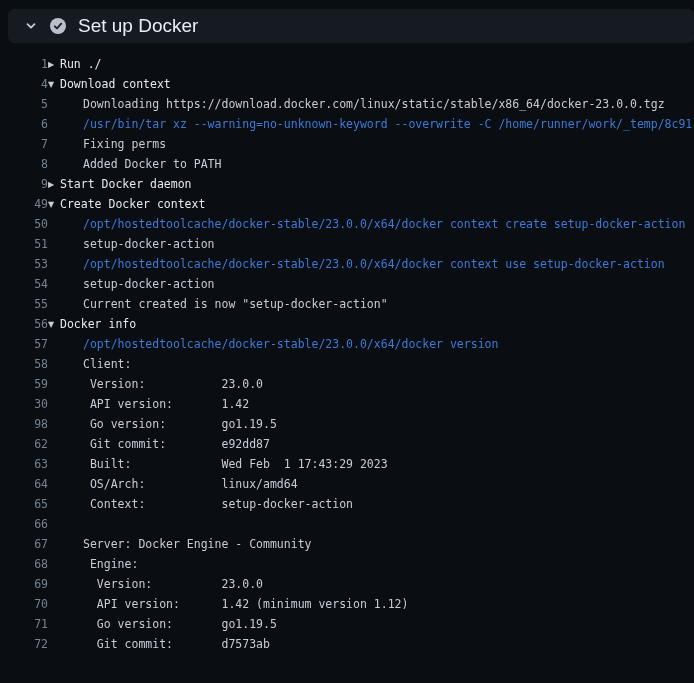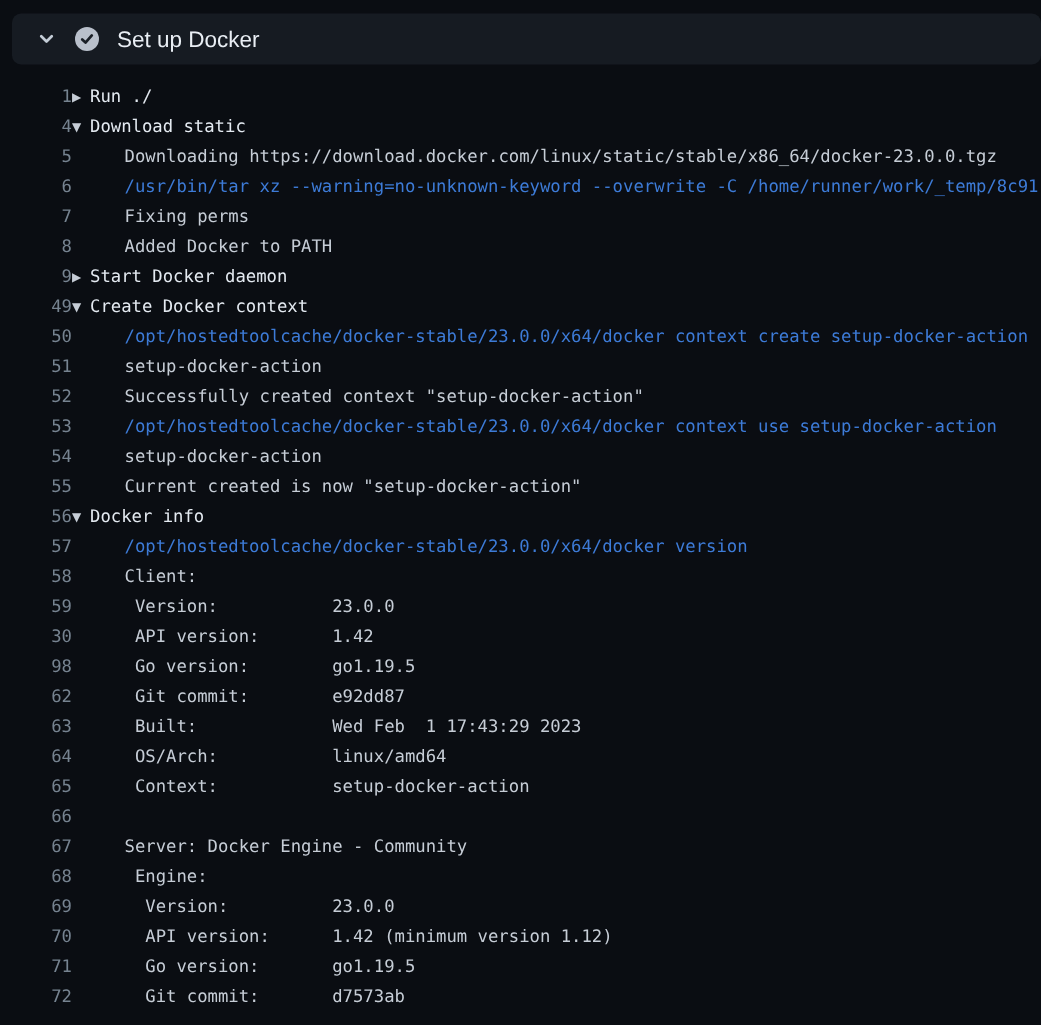--- a/index.html
+++ b/index.html
@@ -19,21 +19,21 @@
     border-radius:6px;
     display:flex;
     align-items:center;
     gap:12px;
     padding-left:16px;
     box-sizing:border-box;
     cursor:pointer;
   }
   .step-header .title {
     color:#e9eef4;
-    font-size:15px;
+    font-size:19px;
     font-weight:400;
   }
   .icon { display:inline-flex; align-items:center; justify-content:center; flex:none; }
 
   
   .log {
     margin-top:11px;
     font-family:"DejaVu Sans Mono","Liberation Mono",monospace;
     font-size:11.5px;
     overflow:hidden;
@@ -85,30 +85,29 @@
       <svg width="16" height="16" viewBox="0 0 16 16">
         <circle cx="8" cy="8" r="8" fill="#b9c0cb"></circle>
         <path d="M4.8 8.3 L7 10.4 L11.2 5.6" fill="none" stroke="#1a1f26" stroke-width="1.8" stroke-linecap="round" stroke-linejoin="round"></path>
       </svg>
     </span>
     <span class="title">Set up Docker</span>
   </div>
 
   <div class="log" id="log">
       <div class="log-row"><span class="num">1</span><span class="content group"><span class="arrow">▶</span><span>Run ./</span></span></div>
-      <div class="log-row"><span class="num">4</span><span class="content group"><span class="arrow">▼</span><span>Download static</span></span></div>
+      <div class="log-row"><span class="num">4</span><span class="content group"><span class="arrow">▼</span><span>Download context</span></span></div>
       <div class="log-row"><span class="num">5</span><span class="content child">Downloading <span class="loglink">https://download.docker.com/linux/static/stable/x86_64/docker-23.0.0.tgz</span></span></div>
       <div class="log-row"><span class="num">6</span><span class="content child cmd">/usr/bin/tar xz --warning=no-unknown-keyword --overwrite -C /home/runner/work/_temp/8c91</span></div>
       <div class="log-row"><span class="num">7</span><span class="content child">Fixing perms</span></div>
       <div class="log-row"><span class="num">8</span><span class="content child">Added Docker to PATH</span></div>
       <div class="log-row"><span class="num">9</span><span class="content group"><span class="arrow">▶</span><span>Start Docker daemon</span></span></div>
       <div class="log-row"><span class="num">49</span><span class="content group"><span class="arrow">▼</span><span>Create Docker context</span></span></div>
       <div class="log-row"><span class="num">50</span><span class="content child cmd">/opt/hostedtoolcache/docker-stable/23.0.0/x64/docker context create setup-docker-action</span></div>
       <div class="log-row"><span class="num">51</span><span class="content child">setup-docker-action</span></div>
-      <div class="log-row"><span class="num">52</span><span class="content child">Successfully created context "setup-docker-action"</span></div>
       <div class="log-row"><span class="num">53</span><span class="content child cmd">/opt/hostedtoolcache/docker-stable/23.0.0/x64/docker context use setup-docker-action</span></div>
       <div class="log-row"><span class="num">54</span><span class="content child">setup-docker-action</span></div>
       <div class="log-row"><span class="num">55</span><span class="content child">Current created is now "setup-docker-action"</span></div>
       <div class="log-row"><span class="num">56</span><span class="content group"><span class="arrow">▼</span><span>Docker info</span></span></div>
       <div class="log-row"><span class="num">57</span><span class="content child cmd">/opt/hostedtoolcache/docker-stable/23.0.0/x64/docker version</span></div>
       <div class="log-row"><span class="num">58</span><span class="content child">Client:</span></div>
       <div class="log-row"><span class="num">59</span><span class="content child"> Version:           23.0.0</span></div>
       <div class="log-row"><span class="num">30</span><span class="content child"> API version:       1.42</span></div>
       <div class="log-row"><span class="num">98</span><span class="content child"> Go version:        go1.19.5</span></div>
       <div class="log-row"><span class="num">62</span><span class="content child"> Git commit:        e92dd87</span></div>

